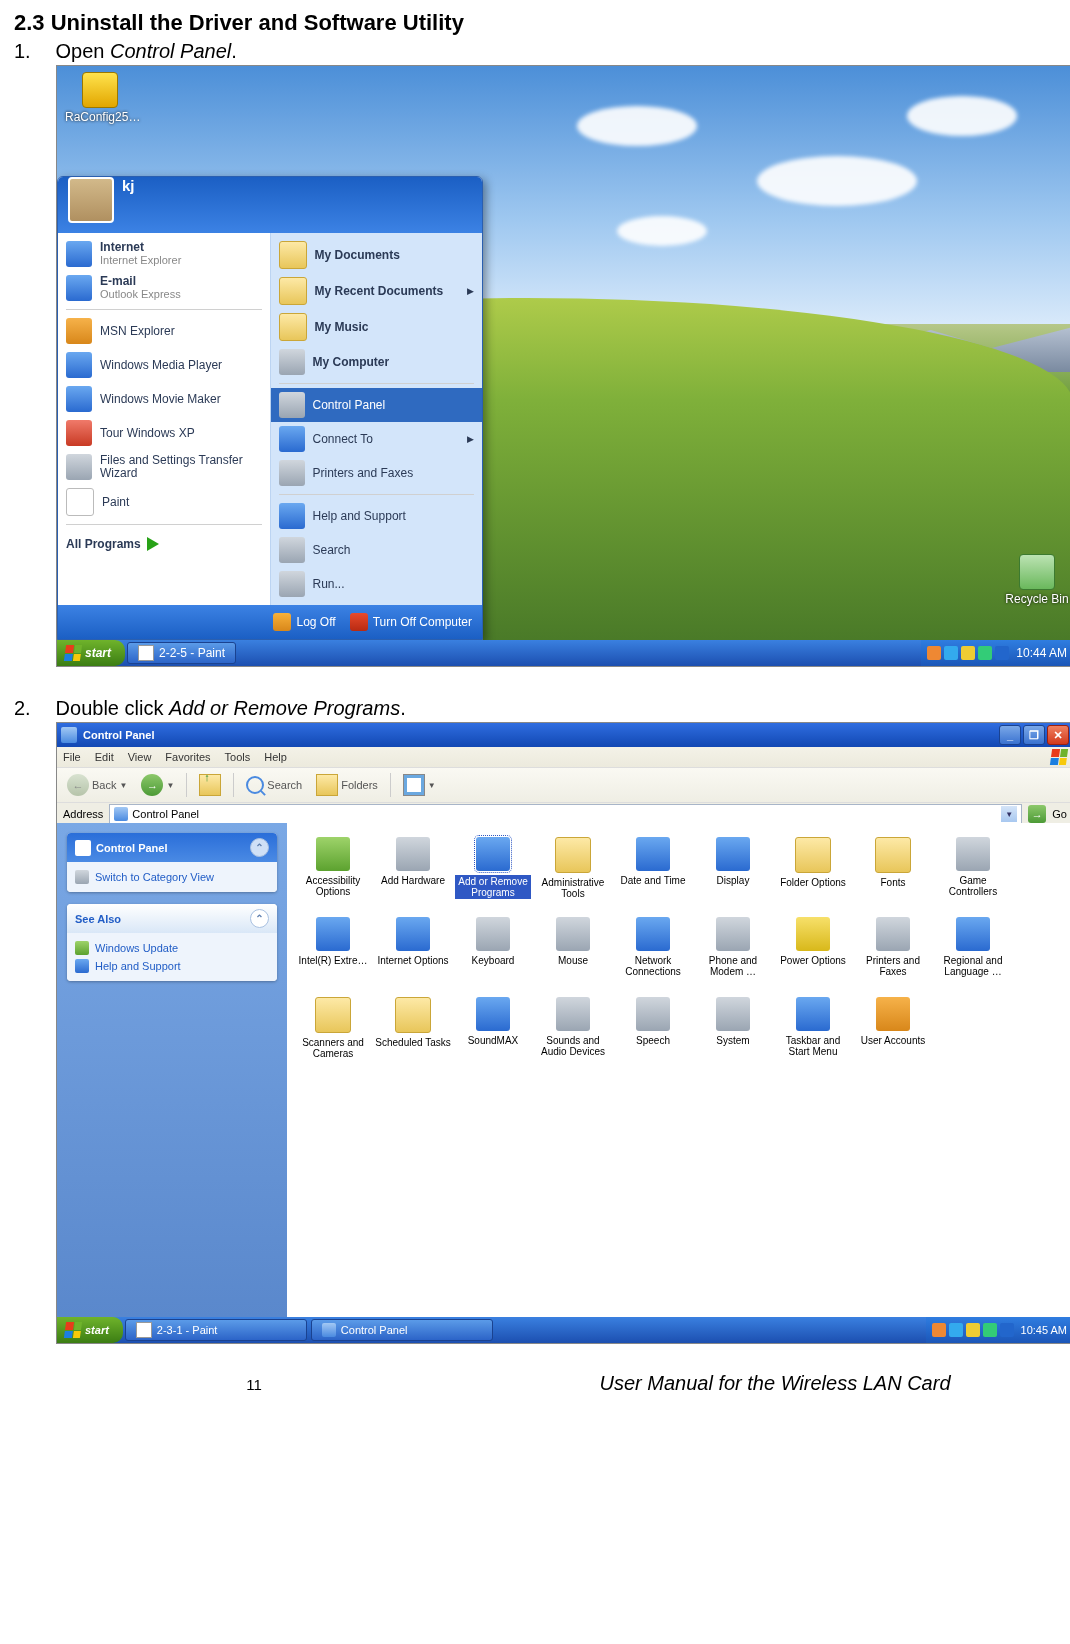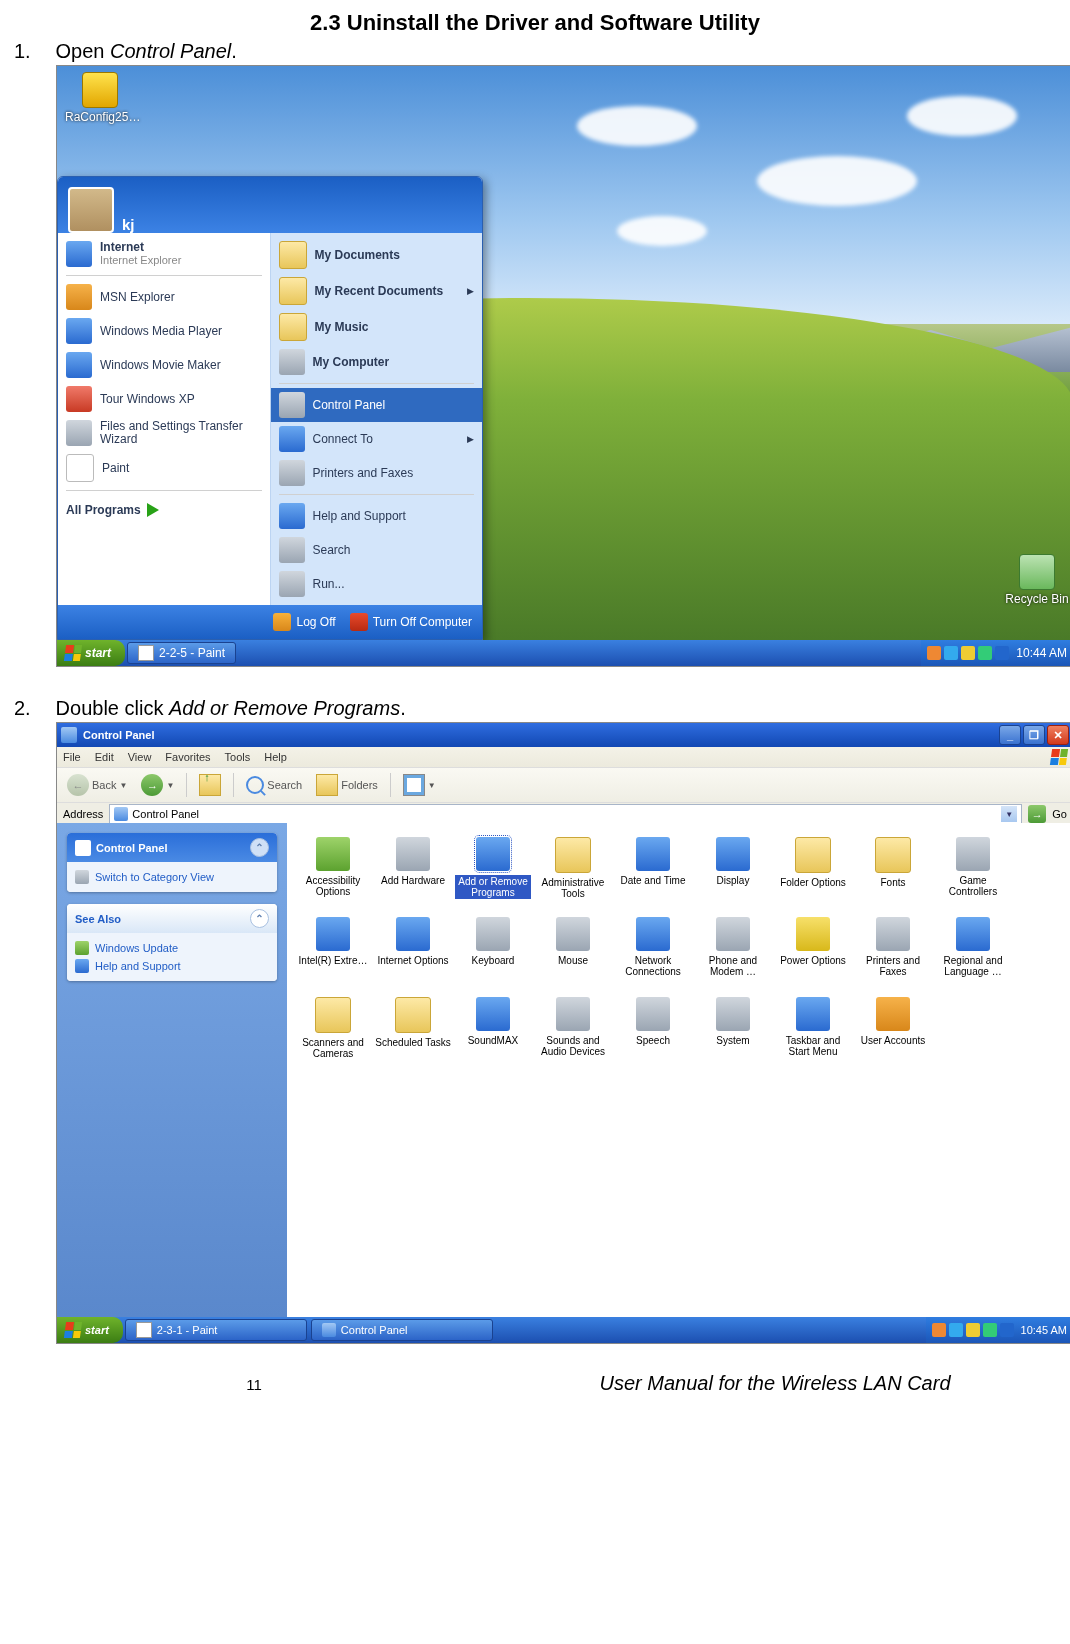--- a/index.html
+++ b/index.html
@@ -7,21 +7,20 @@
     margin: 0;
     padding: 10px 14px;
     font-size: 20px;
     color: #000;
     width: 1042px;
   }
   h2 {
     font-size: 22px;
     font-weight: bold;
     margin: 0 0 4px 0;
-    text-align: center;
   }
   .step-line {
     margin: 0 0 2px 0;
   }
   .step-num { display: inline-block; width: 36px; }
   em { font-style: italic; }
 
   
   .shot1 {
     width: 1016px;
@@ -72,21 +71,21 @@
 
   
   .startmenu {
     position:absolute; left:0; bottom:26px; width:424px;
     background:#fff; border:1px solid #2a5fb0;
     border-radius:6px 6px 0 0; overflow:hidden;
     box-shadow:3px 3px 10px rgba(0,0,0,.4);
   }
   .sm-header {
     height:56px; background:linear-gradient(#1b5fc4,#3c82e4);
-    display:flex; align-items:flex-end; padding:0 10px; gap:8px; color:#fff; font-weight:bold; font-size:15px;
+    display:flex; align-items:flex-start; padding:0 10px; gap:8px; color:#fff; font-weight:bold; font-size:15px;
   }
   .sm-avatar { width:42px; height:42px; background:linear-gradient(#d2b98a,#b09060); border:2px solid #fff; border-radius:4px;}
   .sm-body { display:flex;}
   .sm-left { width:212px; background:#fff; padding:4px 0;}
   .sm-right { width:212px; background:#d3e5fa; padding:4px 0; border-left:1px solid #bcd4f2;}
   .sm-item { display:flex; align-items:center; gap:8px; padding:4px 8px; color:#2b3a56;}
   .sm-item.hover { background:#2f6ac0; color:#fff;}
   .sm-item .ic2 { width:26px; height:26px; border-radius:3px; flex:0 0 26px;}
   .sm-item .txt { line-height:13px;}
   .sm-item .txt .sub { color:#888; font-size:11px;}
@@ -195,20 +194,24 @@
   <div class="startmenu">
     <div class="sm-header">
       <div class="sm-avatar"></div>
       <span>kj</span>
     </div>
     <div class="sm-body">
       <div class="sm-left" id="sm-left">
           <div class="sm-item">
             <span class="ic2 col-blue"></span>
             <span class="txt"><b>Internet</b><br><span class="sub">Internet Explorer</span></span>
+          </div>
+          <div class="sm-item">
+            <span class="ic2 col-blue"></span>
+            <span class="txt"><b>E-mail</b><br><span class="sub">Outlook Express</span></span>
           </div>
           <div class="sm-sep"></div>
           <div class="sm-item">
             <span class="ic2 col-orange"></span>
             <span class="txt">MSN Explorer</span>
           </div>
           <div class="sm-item">
             <span class="ic2 col-blue"></span>
             <span class="txt">Windows Media Player</span>
           </div>

